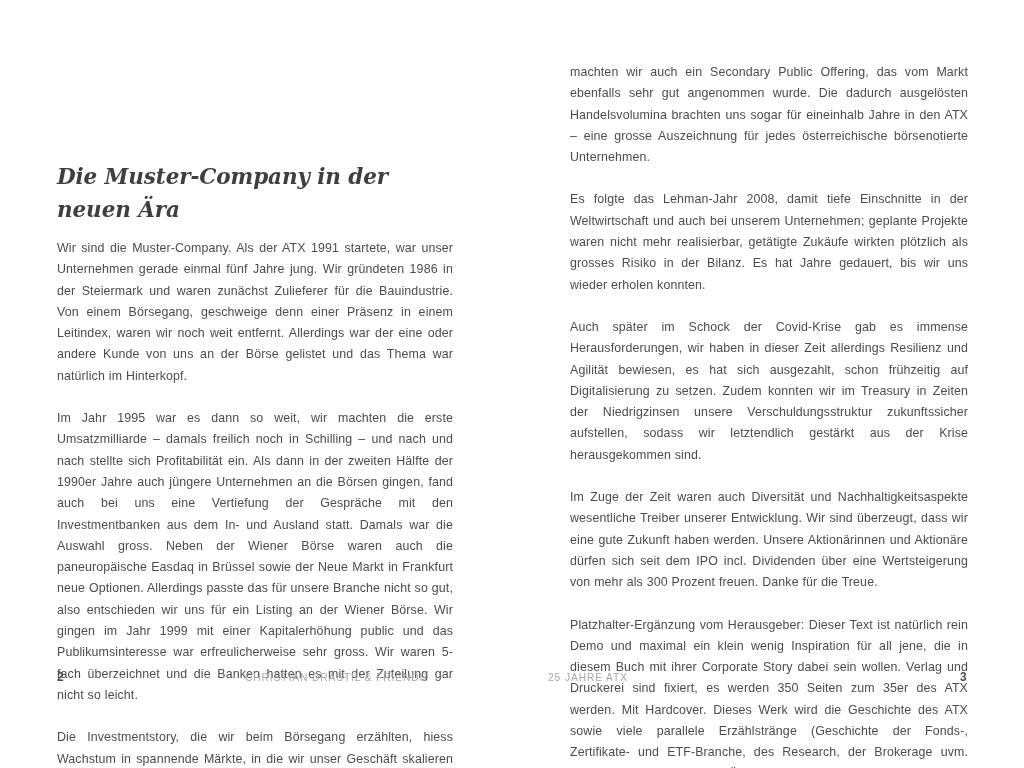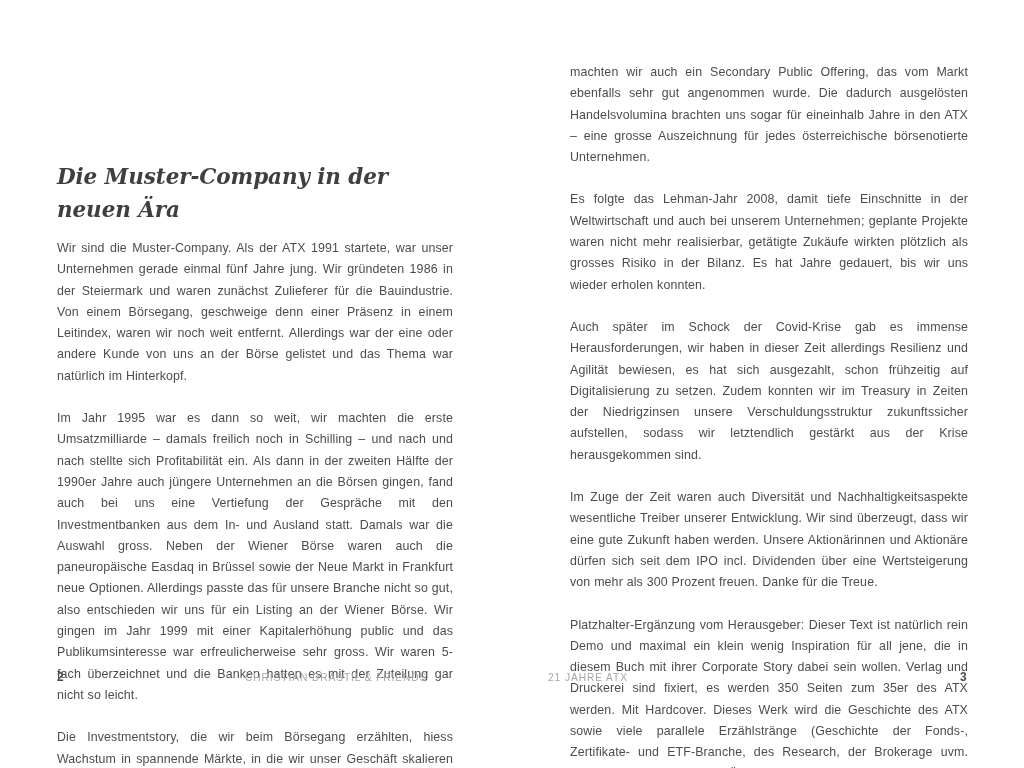--- a/index.html
+++ b/index.html
@@ -150,18 +150,18 @@
         <p class="para">machten wir auch ein Secondary Public Offering, das vom Markt ebenfalls sehr gut angenommen wurde. Die dadurch ausgelösten Handelsvolumina brachten uns sogar für eineinhalb Jahre in den ATX – eine grosse Auszeichnung für jedes österreichische börsenotierte Unternehmen.</p>
         <p class="para">Es folgte das Lehman-Jahr 2008, damit tiefe Einschnitte in der Weltwirtschaft und auch bei unserem Unternehmen; geplante Projekte waren nicht mehr realisierbar, getätigte Zukäufe wirkten plötzlich als grosses Risiko in der Bilanz. Es hat Jahre gedauert, bis wir uns wieder erholen konnten.</p>
         <p class="para">Auch später im Schock der Covid-Krise gab es immense Herausforderungen, wir haben in dieser Zeit allerdings Resilienz und Agilität bewiesen, es hat sich ausgezahlt, schon frühzeitig auf Digitalisierung zu setzen. Zudem konnten wir im Treasury in Zeiten der Niedrigzinsen unsere Verschuldungsstruktur zukunftssicher aufstellen, sodass wir letztendlich gestärkt aus der Krise herausgekommen sind.</p>
         <p class="para">Im Zuge der Zeit waren auch Diversität und Nachhaltigkeitsaspekte wesentliche Treiber unserer Entwicklung. Wir sind überzeugt, dass wir eine gute Zukunft haben werden. Unsere Aktionärinnen und Aktionäre dürfen sich seit dem IPO incl. Dividenden über eine Wertsteigerung von mehr als 300 Prozent freuen. Danke für die Treue.</p>
         <p class="para">Platzhalter-Ergänzung vom Herausgeber: Dieser Text ist natürlich rein Demo und maximal ein klein wenig Inspiration für all jene, die in diesem Buch mit ihrer Corporate Story dabei sein wollen. Verlag und Druckerei sind fixiert, es werden 350 Seiten zum 35er des ATX werden. Mit Hardcover. Dieses Werk wird die Geschichte des ATX sowie viele parallele Erzählstränge (Geschichte der Fonds-, Zertifikate- und ETF-Branche, des Research, der Brokerage uvm. beinhalten). Ein Buch zum Österreichischen Kapitalmarkt, wie es nie zuvor erschienen ist – quasi die Greatest Hits, IPOs, Anekdoten, Zeitreihen und Zeitzeugen mit den schönsten Erinnerungen. Es wäre eine Ehre und Freude, möglichst viele Unternehmen dabei zu haben. Preis? Ihr nehmt dafür einfach 35 Bücher. Diese Doppelseite müsste bis Ende Jänner 2026 geliefert werden. Premiere des Buchs am www.boersentag.at am 14. März 2026. Dabei?</p>
       </div>
 
     </div>
 
     <div class="footer">
-      <div class="running-head" id="running-head-right">21 JAHRE ATX</div>
+      <div class="running-head" id="running-head-right">25 JAHRE ATX</div>
       <div class="folio" id="folio-right">3</div>
     </div>
   </div>
 
 </div>
 
 </body></html>

